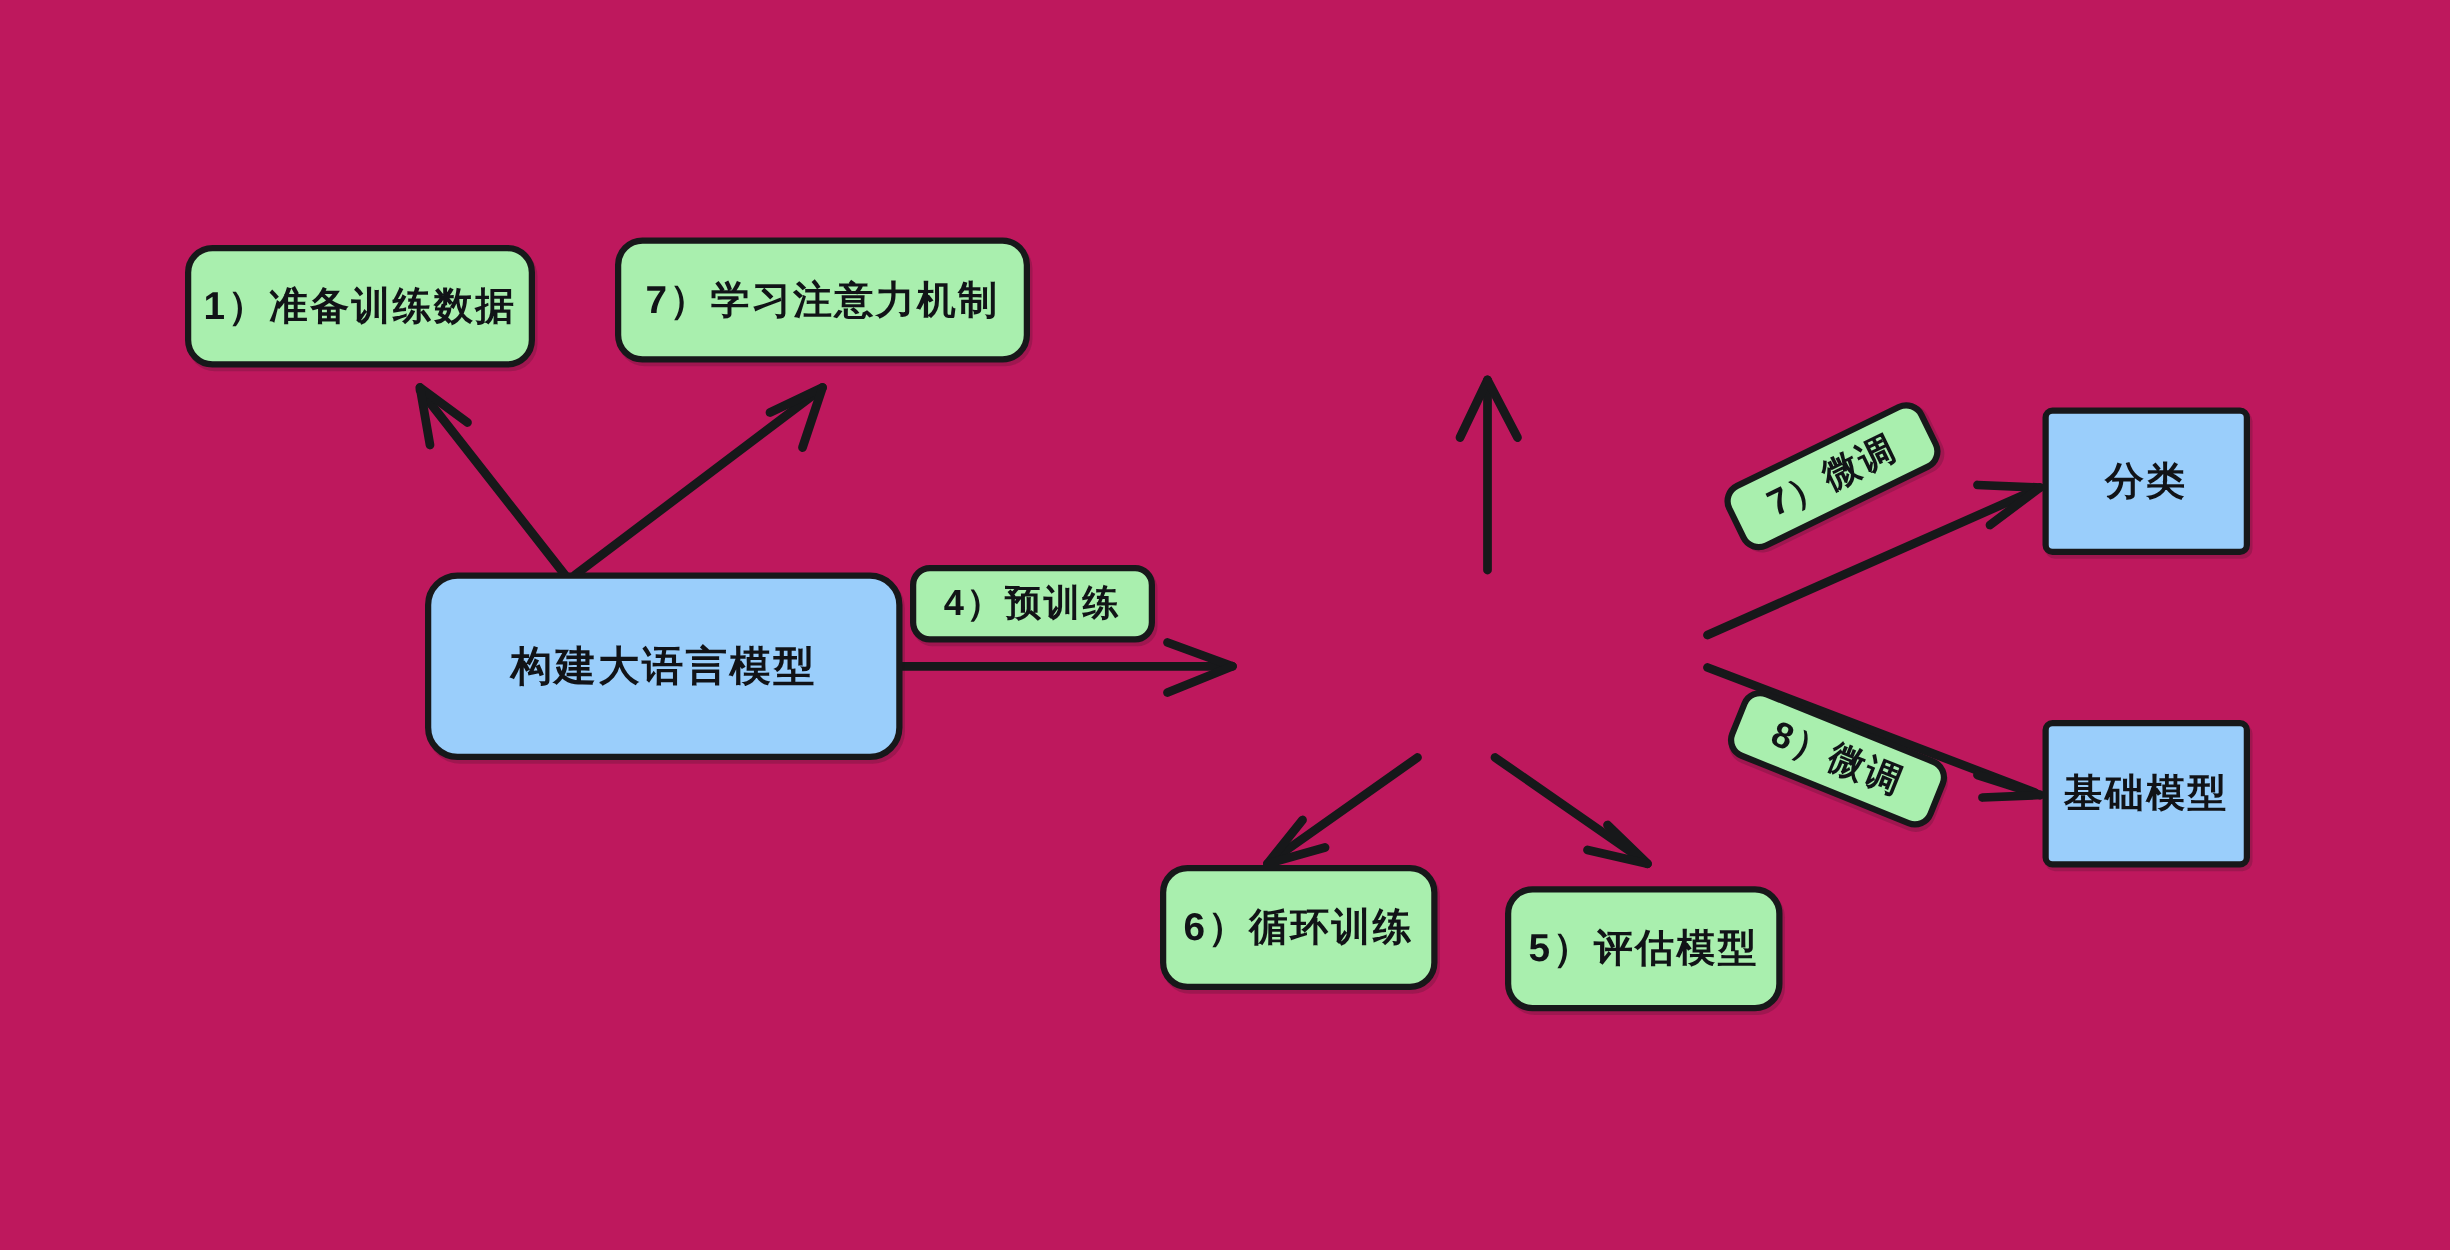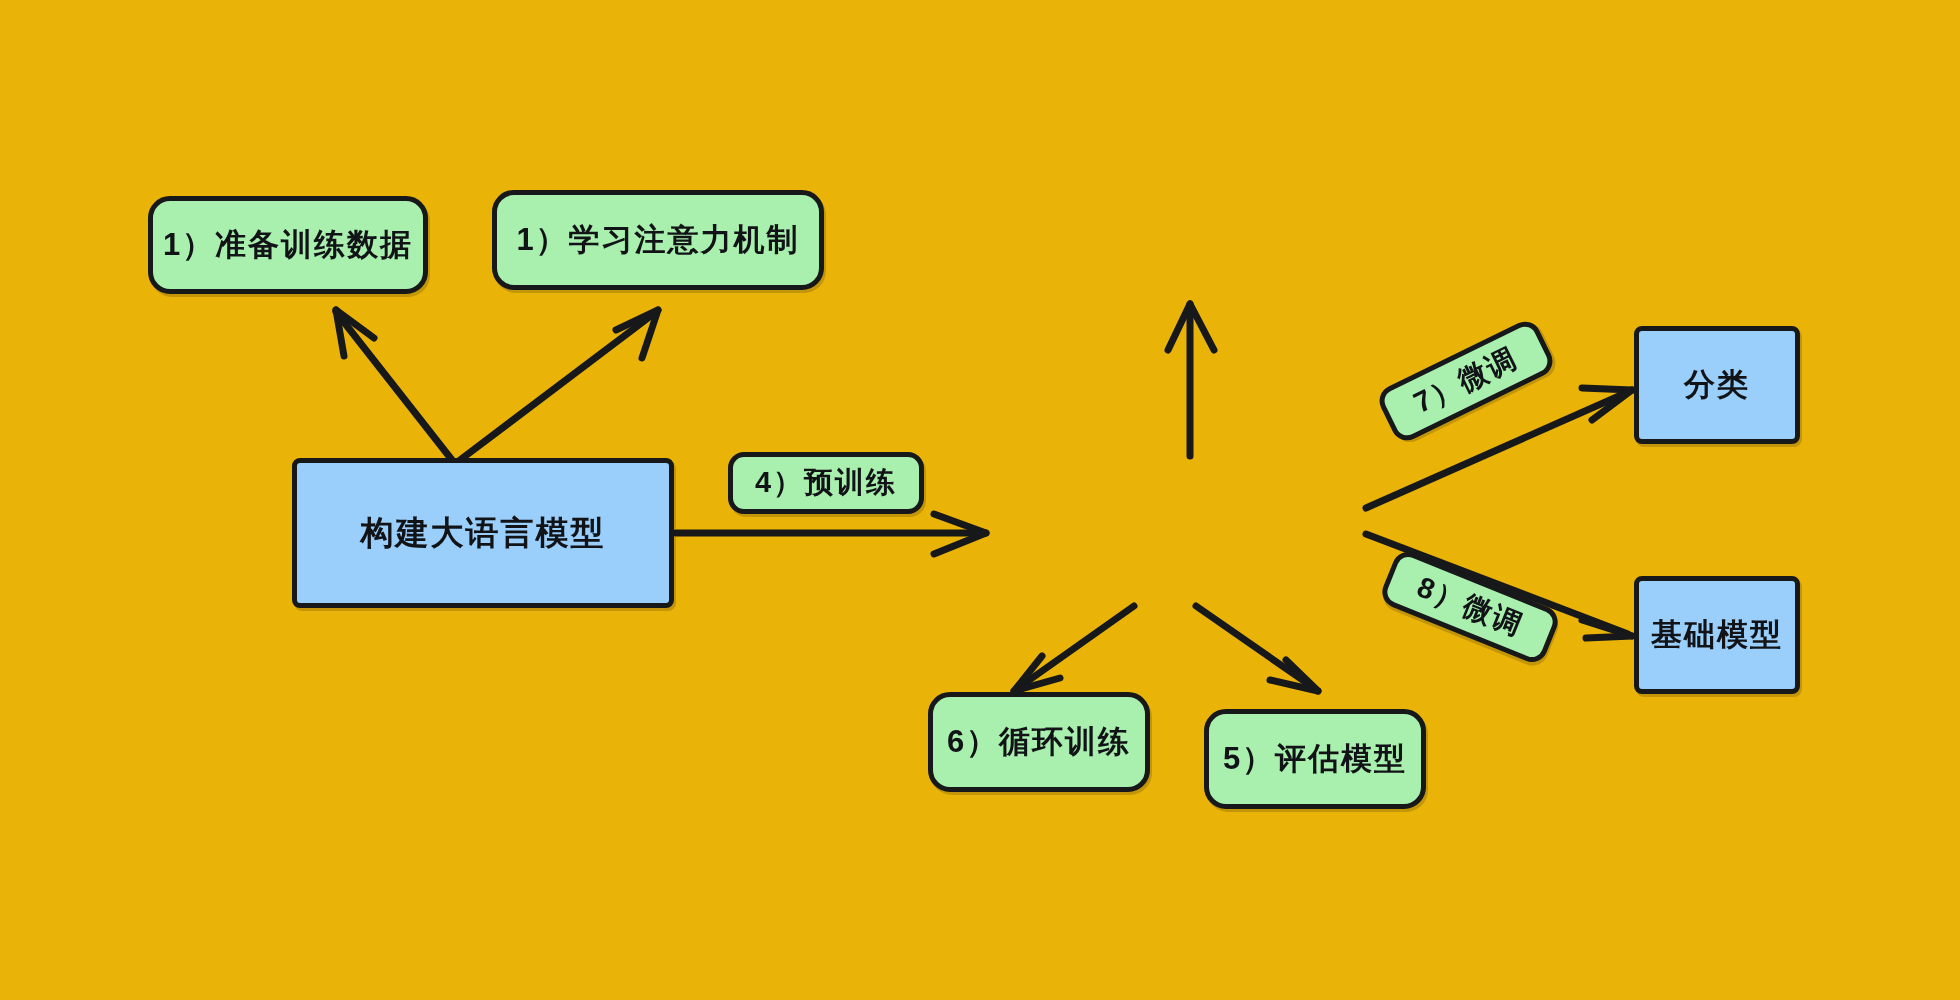--- a/index.html
+++ b/index.html
@@ -11,21 +11,21 @@
     width: 1960px;
     height: 1000px;
     overflow: hidden;
     font-family: "Liberation Sans", "DejaVu Sans", sans-serif;
   }
 
   #canvas {
     position: relative;
     width: 1960px;
     height: 1000px;
-    background: #eab308;
+    background: #be185d;
   }
 
   #edges {
     position: absolute;
     left: 0;
     top: 0;
     width: 1960px;
     height: 1000px;
     pointer-events: none;
   }
@@ -51,21 +51,22 @@
   }
   .node.blue {
     background: #9acefb;
   }
 
   .node.step {
     font-size: 31px;
   }
   .node.main {
     font-size: 33px;
-    border-radius: 8px;
+    border-radius: 26px;
+    margin-left: 48px;
   }
   .node.leaf {
     font-size: 31px;
     border-radius: 8px;
   }
 
   .edge-label {
     position: absolute;
     box-sizing: border-box;
     display: flex;
@@ -139,21 +140,21 @@
       </g>
 
     </g>
   </svg>
 
   <div class="node green step" style="left:148px; top:196px; width:280px; height:98px;">
     <span>1）准备训练数据</span>
   </div>
 
   <div class="node green step" style="left:492px; top:190px; width:332px; height:100px;">
-    <span>1）学习注意力机制</span>
+    <span>7）学习注意力机制</span>
   </div>
 
 
   <div class="node blue main" style="left:292px; top:458px; width:382px; height:150px;">
     <span>构建大语言模型</span>
   </div>
 
 
   <div class="node green step" style="left:928px; top:692px; width:222px; height:100px;">
     <span>6）循环训练</span>

